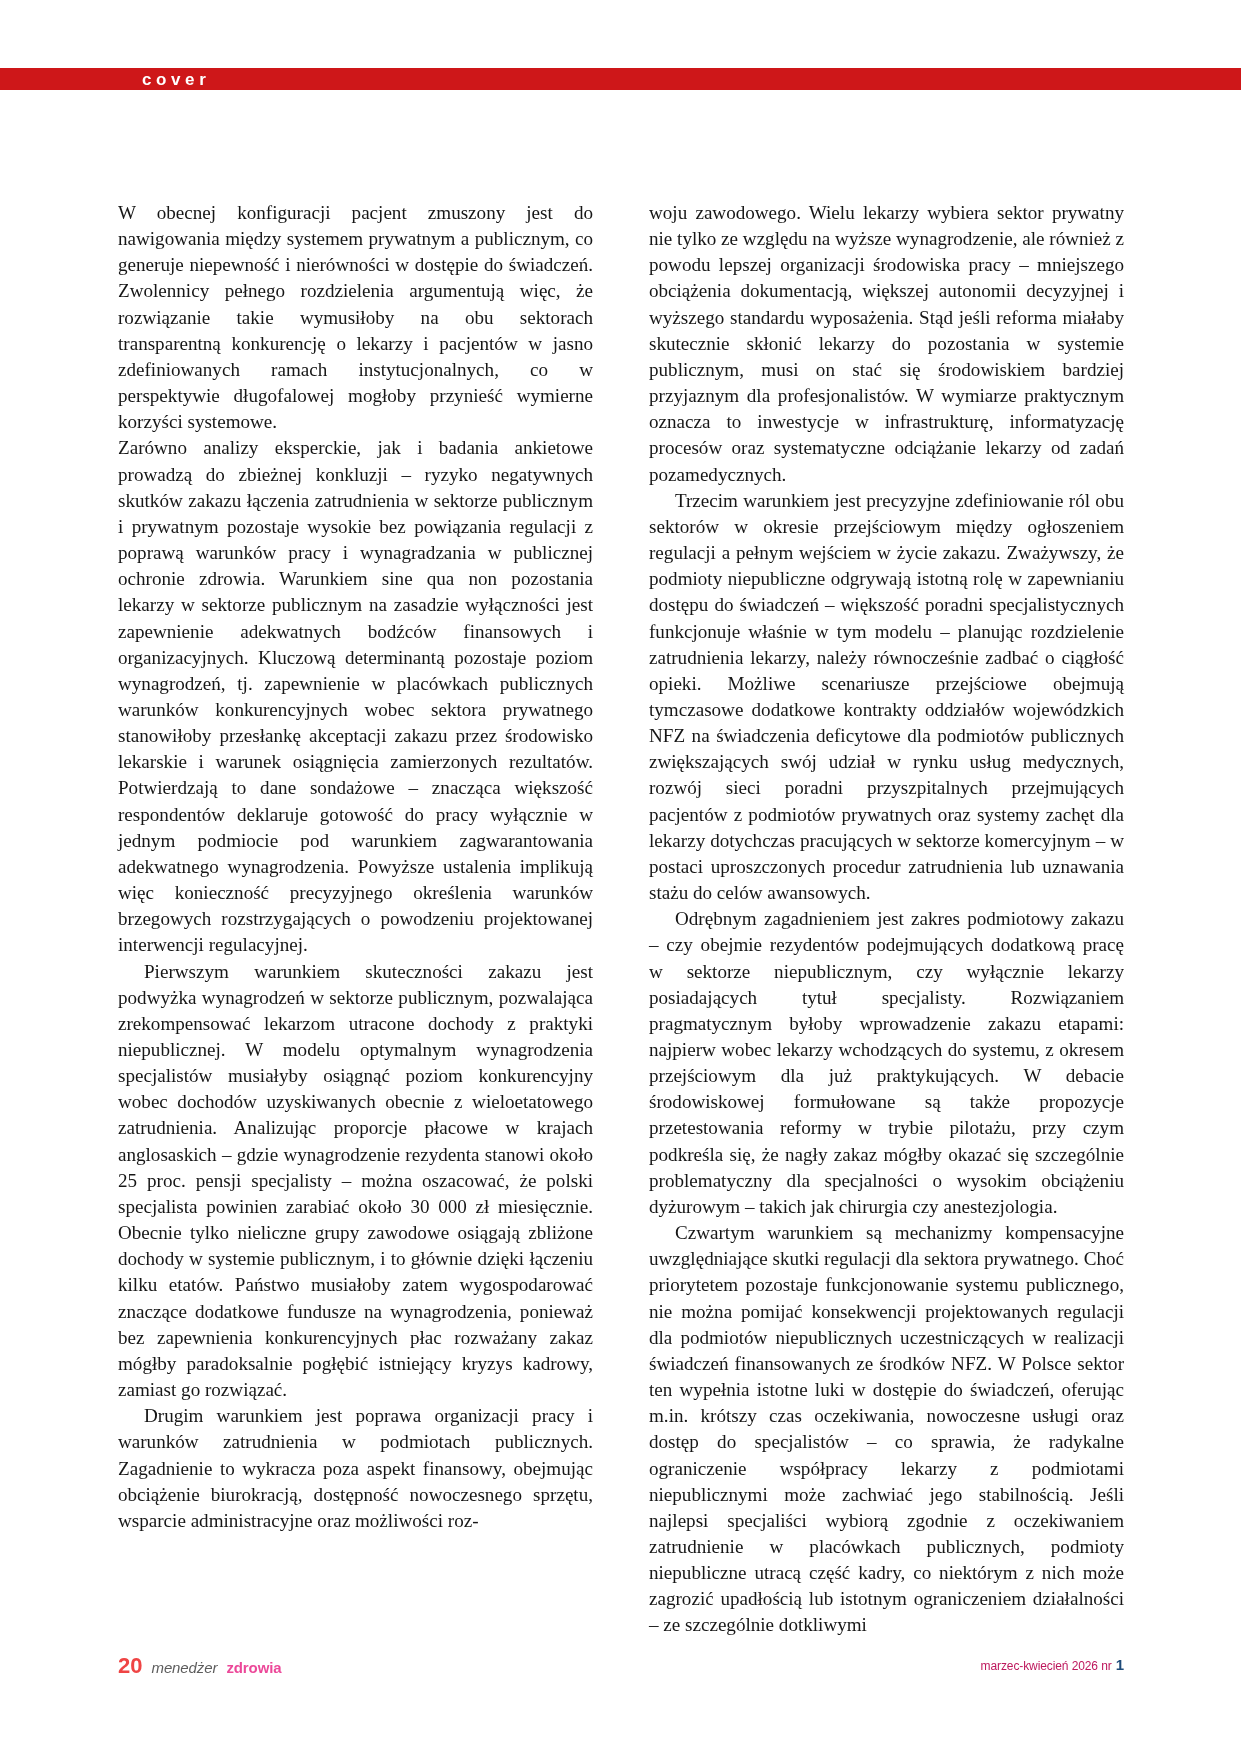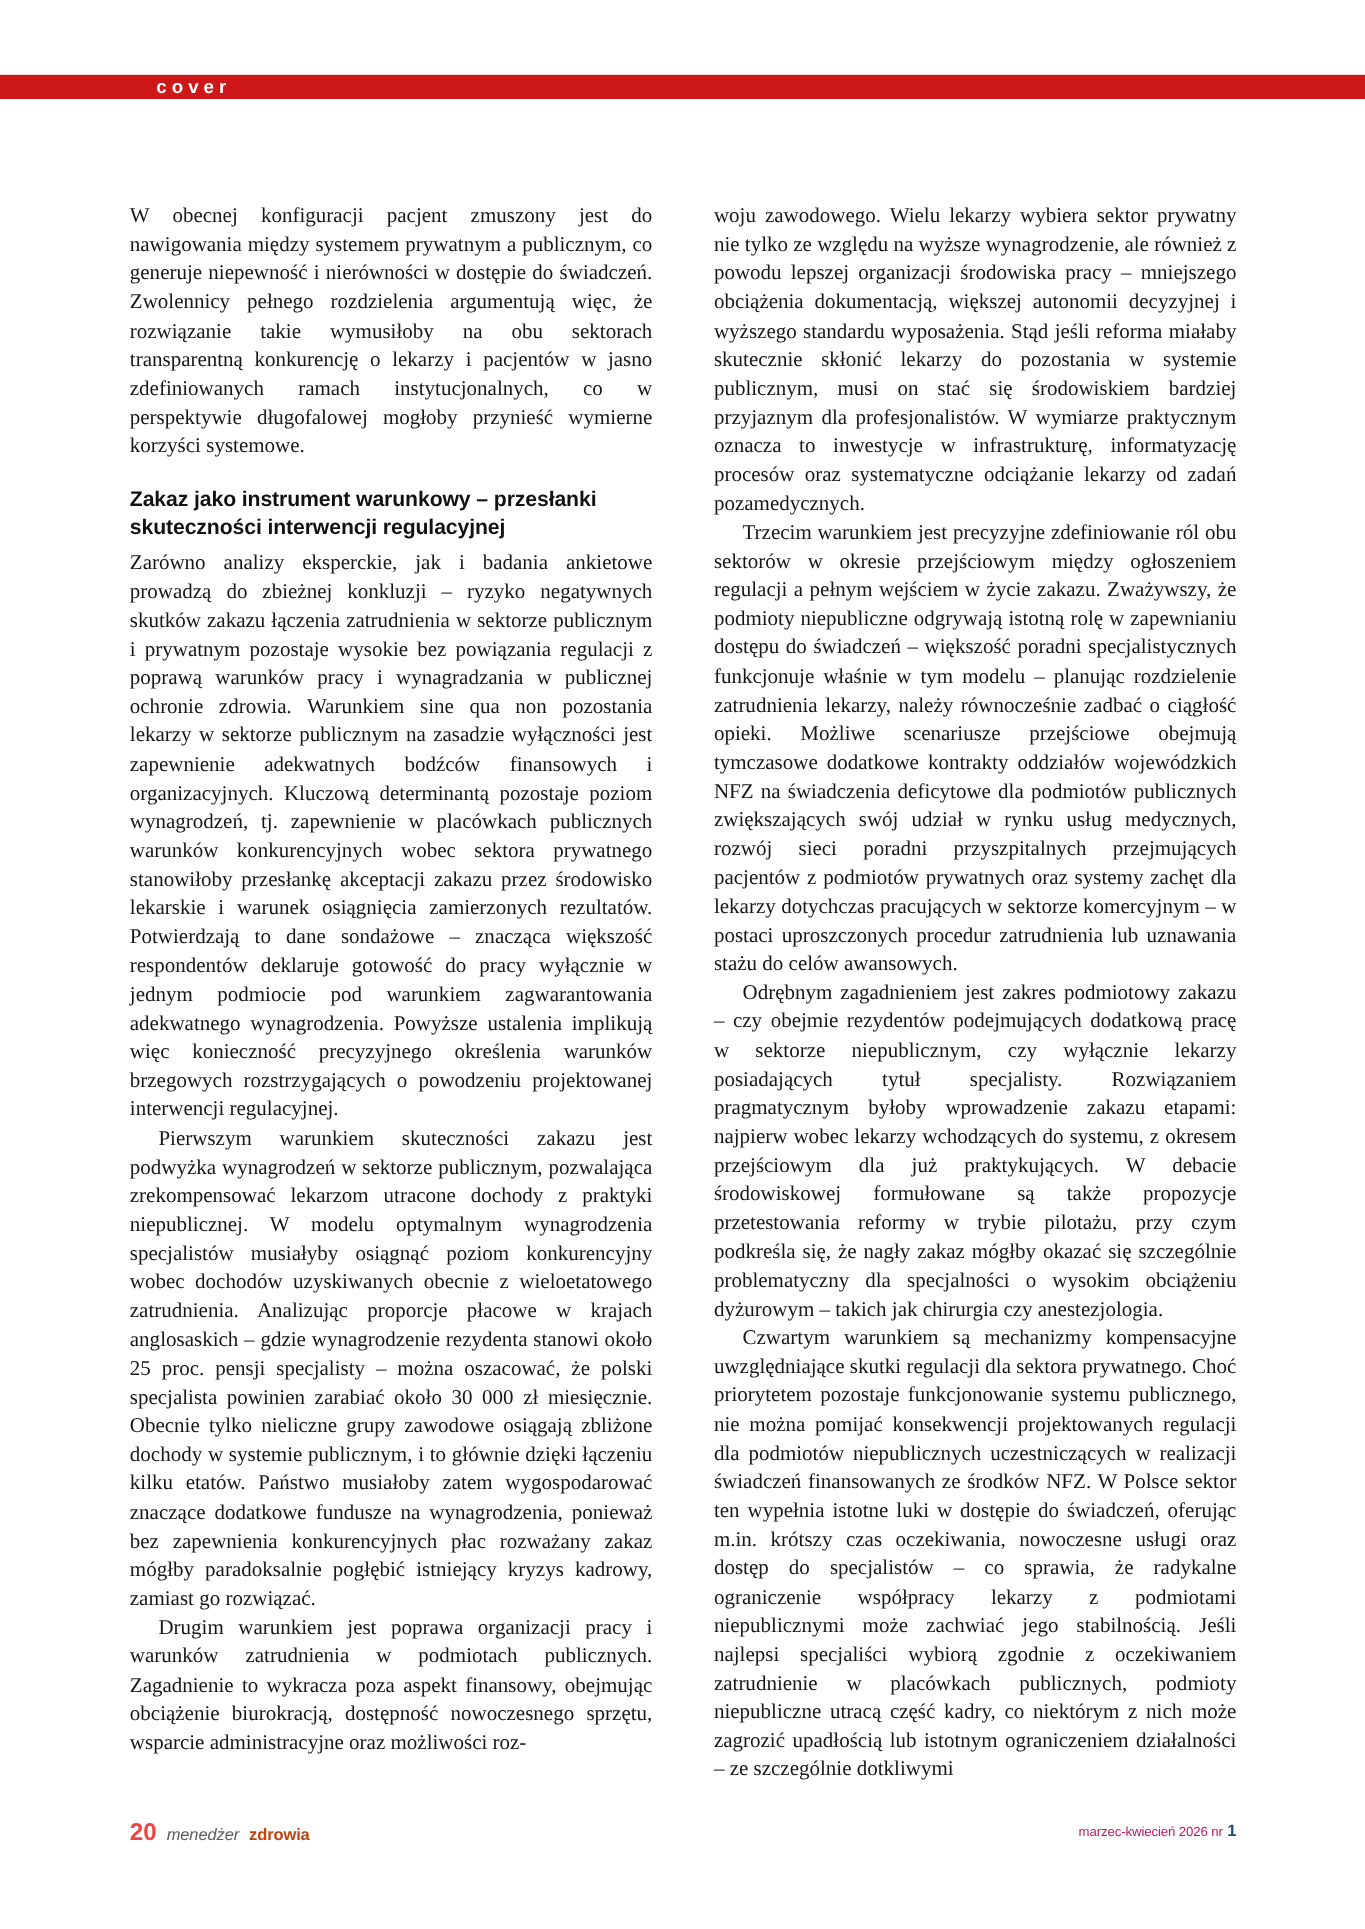--- a/index.html
+++ b/index.html
@@ -34,21 +34,21 @@
     font-weight: 600;
     letter-spacing: 4.6px;
     color: #ffffff;
     line-height: 1;
   }
 
   
   .page-body {
     position: absolute;
     left: 118px;
-    top: 184px;
+    top: 200px;
     width: 1006px;
     height: 1385px;
     display: flex;
     gap: 56px;
   }
   .col {
     width: 475px;
     flex: 0 0 475px;
   }
 
@@ -106,21 +106,21 @@
     font-size: 15px;
     color: #5c5c5c;
     line-height: 1;
     letter-spacing: -0.1px;
     font-style: italic;
   }
   .magazine-name-bold {
     font-family: "Liberation Sans", sans-serif;
     font-size: 15px;
     font-weight: bold;
-    color: #c2410c;
+    color: #ec4899;
     line-height: 1;
     letter-spacing: -0.1px;
   }
   .footer-right {
     position: absolute;
     right: 0;
     top: 2px;
     white-space: nowrap;
     display: flex;
     align-items: baseline;
@@ -147,21 +147,20 @@
 
 <div class="header-bar">
   <div class="section-label">cover</div>
 </div>
 
 <div class="page-body">
 
   <div class="col">
     <p>W obecnej konfiguracji pacjent zmuszony jest do nawigowania między systemem prywatnym a publicznym, co generuje niepewność i nierówności w dostępie do świadczeń. Zwolennicy pełnego rozdzielenia argumentują więc, że rozwiązanie takie wymusiłoby na obu sektorach transparentną konkurencję o lekarzy i pacjentów w jasno zdefiniowanych ramach instytucjonalnych, co w perspektywie długofalowej mogłoby przynieść wymierne korzyści systemowe.</p>
 
-    <h2 class="subhead">Zakaz jako instrument warunkowy – przesłanki skuteczności interwencji regulacyjnej</h2>
 
     <p>Zarówno analizy eksperckie, jak i badania ankietowe prowadzą do zbieżnej konkluzji – ryzyko negatywnych skutków zakazu łączenia zatrudnienia w sektorze publicznym i prywatnym pozostaje wysokie bez powiązania regulacji z poprawą warunków pracy i wynagradzania w publicznej ochronie zdrowia. Warunkiem sine qua non pozostania lekarzy w sektorze publicznym na zasadzie wyłączności jest zapewnienie adekwatnych bodźców finansowych i organizacyjnych. Kluczową determinantą pozostaje poziom wynagrodzeń, tj. zapewnienie w placówkach publicznych warunków konkurencyjnych wobec sektora prywatnego stanowiłoby przesłankę akceptacji zakazu przez środowisko lekarskie i warunek osiągnięcia zamierzonych rezultatów. Potwierdzają to dane sondażowe – znacząca większość respondentów deklaruje gotowość do pracy wyłącznie w jednym podmiocie pod warunkiem zagwarantowania adekwatnego wynagrodzenia. Powyższe ustalenia implikują więc konieczność precyzyjnego określenia warunków brzegowych rozstrzygających o powodzeniu projektowanej interwencji regulacyjnej.</p>
     <p class="indent">Pierwszym warunkiem skuteczności zakazu jest podwyżka wynagrodzeń w sektorze publicznym, pozwalająca zrekompensować lekarzom utracone dochody z praktyki niepublicznej. W modelu optymalnym wynagrodzenia specjalistów musiałyby osiągnąć poziom konkurencyjny wobec dochodów uzyskiwanych obecnie z wieloetatowego zatrudnienia. Analizując proporcje płacowe w krajach anglosaskich – gdzie wynagrodzenie rezydenta stanowi około 25 proc. pensji specjalisty – można oszacować, że polski specjalista powinien zarabiać około 30 000 zł miesięcznie. Obecnie tylko nieliczne grupy zawodowe osiągają zbliżone dochody w systemie publicznym, i to głównie dzięki łączeniu kilku etatów. Państwo musiałoby zatem wygospodarować znaczące dodatkowe fundusze na wynagrodzenia, ponieważ bez zapewnienia konkurencyjnych płac rozważany zakaz mógłby paradoksalnie pogłębić istniejący kryzys kadrowy, zamiast go rozwiązać.</p>
     <p class="indent">Drugim warunkiem jest poprawa organizacji pracy i warunków zatrudnienia w podmiotach publicznych. Zagadnienie to wykracza poza aspekt finansowy, obejmując obciążenie biurokracją, dostępność nowoczesnego sprzętu, wsparcie administracyjne oraz możliwości roz-</p>
   </div>
 
   <div class="col">
     <p>woju zawodowego. Wielu lekarzy wybiera sektor prywatny nie tylko ze względu na wyższe wynagrodzenie, ale również z powodu lepszej organizacji środowiska pracy – mniejszego obciążenia dokumentacją, większej autonomii decyzyjnej i wyższego standardu wyposażenia. Stąd jeśli reforma miałaby skutecznie skłonić lekarzy do pozostania w systemie publicznym, musi on stać się środowiskiem bardziej przyjaznym dla profesjonalistów. W wymiarze praktycznym oznacza to inwestycje w infrastrukturę, informatyzację procesów oraz systematyczne odciążanie lekarzy od zadań pozamedycznych.</p>
     <p class="indent">Trzecim warunkiem jest precyzyjne zdefiniowanie ról obu sektorów w okresie przejściowym między ogłoszeniem regulacji a pełnym wejściem w życie zakazu. Zważywszy, że podmioty niepubliczne odgrywają istotną rolę w zapewnianiu dostępu do świadczeń – większość poradni specjalistycznych funkcjonuje właśnie w tym modelu – planując rozdzielenie zatrudnienia lekarzy, należy równocześnie zadbać o ciągłość opieki. Możliwe scenariusze przejściowe obejmują tymczasowe dodatkowe kontrakty oddziałów wojewódzkich NFZ na świadczenia deficytowe dla podmiotów publicznych zwiększających swój udział w rynku usług medycznych, rozwój sieci poradni przyszpitalnych przejmujących pacjentów z podmiotów prywatnych oraz systemy zachęt dla lekarzy dotychczas pracujących w sektorze komercyjnym – w postaci uproszczonych procedur zatrudnienia lub uznawania stażu do celów awansowych.</p>
     <p class="indent">Odrębnym zagadnieniem jest zakres podmiotowy zakazu – czy obejmie rezydentów podejmujących dodatkową pracę w sektorze niepublicznym, czy wyłącznie lekarzy posiadających tytuł specjalisty. Rozwiązaniem pragmatycznym byłoby wprowadzenie zakazu etapami: najpierw wobec lekarzy wchodzących do systemu, z okresem przejściowym dla już praktykujących. W debacie środowiskowej formułowane są także propozycje przetestowania reformy w trybie pilotażu, przy czym podkreśla się, że nagły zakaz mógłby okazać się szczególnie problematyczny dla specjalności o wysokim obciążeniu dyżurowym – takich jak chirurgia czy anestezjologia.</p>

